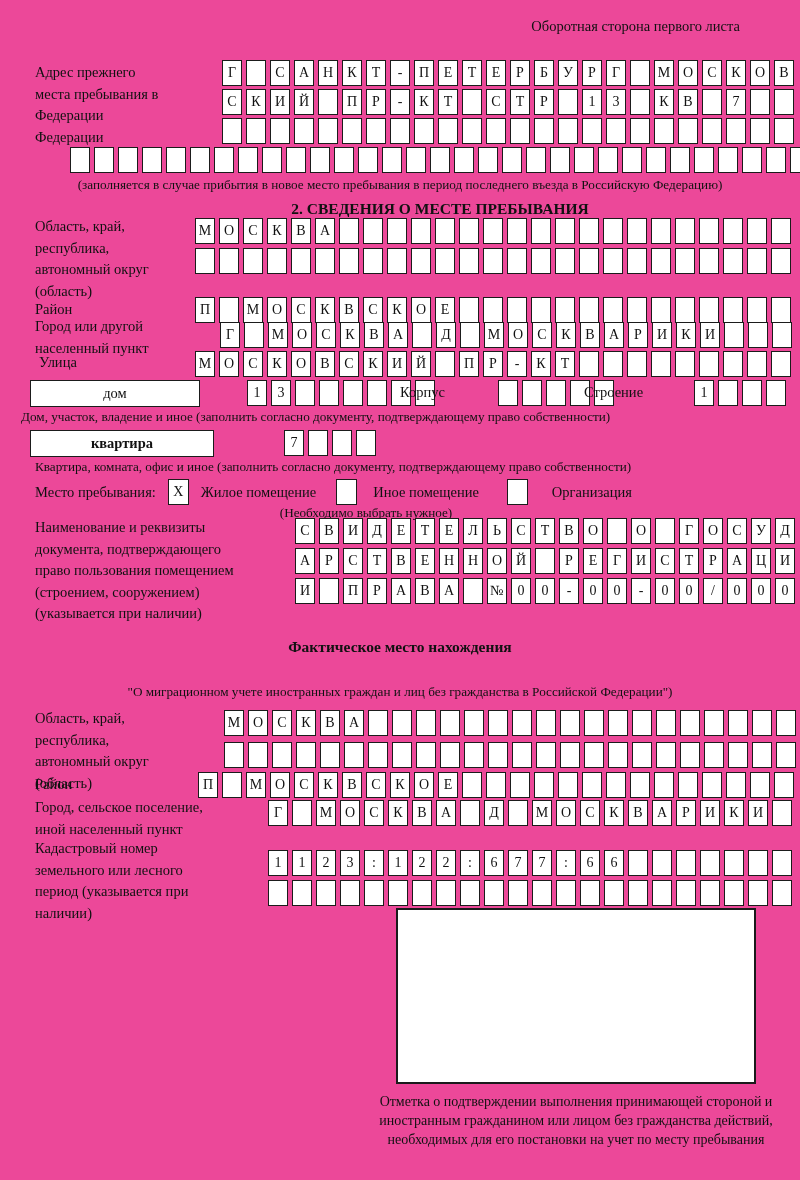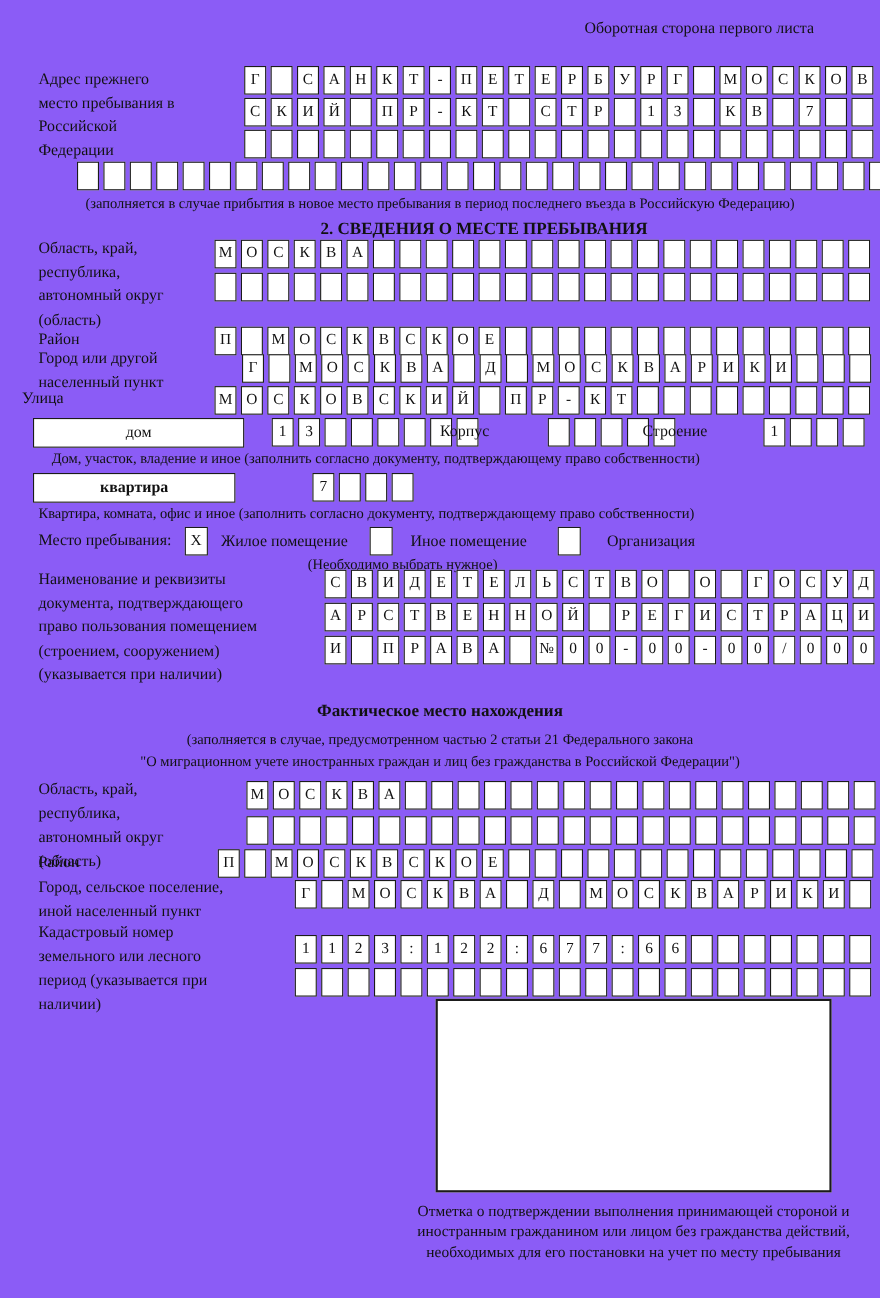--- a/index.html
+++ b/index.html
@@ -1,16 +1,16 @@
 <!DOCTYPE html>
 <html><head>
 <meta charset="utf-8">
 <style>
   html,body{margin:0;padding:0;background:#fff;}
-  .page{position:relative;width:800px;height:1180px;background:#8b5cf6;color:#111;
+  .page{position:relative;width:800px;height:1180px;background:#ec4899;color:#111;
         font-family:"Liberation Serif","DejaVu Serif",serif;overflow:hidden;}
   .abs{position:absolute;}
   .lbl{font-size:14.5px;line-height:21.5px;}
   .cells{white-space:nowrap;height:27px;padding-left:40px;}
   .cell{display:inline-block;box-sizing:border-box;width:20px;height:26px;
         border:1.6px solid #1b1b1b;margin-right:4px;text-align:center;
         line-height:23px;font-size:14px;vertical-align:top;background:#fff;}
   .hdr-note{font-size:14.5px;}
   .center{text-align:center;width:800px;left:0;}
   .note{font-size:13.2px;}
@@ -23,49 +23,49 @@
   .opt-label{font-size:14.5px;vertical-align:middle;}
   .stamp-box{box-sizing:border-box;border:2px solid #1b1b1b;background:#fff;}
 </style>
 </head>
 <body>
 
 <div class="page">
 
   <div class="abs hdr-note" style="top:18px;right:60px;">Оборотная сторона первого листа</div>
 
-  <div class="abs lbl" style="left:35px;top:62px;width:138px;">Адрес прежнего место пребывания в Российской Федерации</div>
+  <div class="abs lbl" style="left:35px;top:62px;width:138px;">Адрес прежнего места пребывания в Федерации Федерации</div>
   <div class="abs cells" style="left:182px;top:60px;"><span class="cell">Г</span><span class="cell"></span><span class="cell">С</span><span class="cell">А</span><span class="cell">Н</span><span class="cell">К</span><span class="cell">Т</span><span class="cell">-</span><span class="cell">П</span><span class="cell">Е</span><span class="cell">Т</span><span class="cell">Е</span><span class="cell">Р</span><span class="cell">Б</span><span class="cell">У</span><span class="cell">Р</span><span class="cell">Г</span><span class="cell"></span><span class="cell">М</span><span class="cell">О</span><span class="cell">С</span><span class="cell">К</span><span class="cell">О</span><span class="cell">В</span></div>
   <div class="abs cells" style="left:182px;top:89px;"><span class="cell">С</span><span class="cell">К</span><span class="cell">И</span><span class="cell">Й</span><span class="cell"></span><span class="cell">П</span><span class="cell">Р</span><span class="cell">-</span><span class="cell">К</span><span class="cell">Т</span><span class="cell"></span><span class="cell">С</span><span class="cell">Т</span><span class="cell">Р</span><span class="cell"></span><span class="cell">1</span><span class="cell">3</span><span class="cell"></span><span class="cell">К</span><span class="cell">В</span><span class="cell"></span><span class="cell">7</span><span class="cell"></span><span class="cell"></span></div>
   <div class="abs cells" style="left:182px;top:118px;"><span class="cell"></span><span class="cell"></span><span class="cell"></span><span class="cell"></span><span class="cell"></span><span class="cell"></span><span class="cell"></span><span class="cell"></span><span class="cell"></span><span class="cell"></span><span class="cell"></span><span class="cell"></span><span class="cell"></span><span class="cell"></span><span class="cell"></span><span class="cell"></span><span class="cell"></span><span class="cell"></span><span class="cell"></span><span class="cell"></span><span class="cell"></span><span class="cell"></span><span class="cell"></span><span class="cell"></span></div>
   <div class="abs cells" style="left:30px;top:147px;"><span class="cell"></span><span class="cell"></span><span class="cell"></span><span class="cell"></span><span class="cell"></span><span class="cell"></span><span class="cell"></span><span class="cell"></span><span class="cell"></span><span class="cell"></span><span class="cell"></span><span class="cell"></span><span class="cell"></span><span class="cell"></span><span class="cell"></span><span class="cell"></span><span class="cell"></span><span class="cell"></span><span class="cell"></span><span class="cell"></span><span class="cell"></span><span class="cell"></span><span class="cell"></span><span class="cell"></span><span class="cell"></span><span class="cell"></span><span class="cell"></span><span class="cell"></span><span class="cell"></span><span class="cell"></span><span class="cell"></span></div>
   <div class="abs center note" style="top:177px;">(заполняется в случае прибытия в новое место пребывания в период последнего въезда в Российскую Федерацию)</div>
 
   <div class="abs center sect-title" style="top:200px;padding-left:40px;">2. СВЕДЕНИЯ О МЕСТЕ ПРЕБЫВАНИЯ</div>
 
   <div class="abs lbl" style="left:35px;top:216px;width:122px;">Область, край, республика, автономный округ (область)</div>
   <div class="abs cells" style="left:155px;top:218px;"><span class="cell">М</span><span class="cell">О</span><span class="cell">С</span><span class="cell">К</span><span class="cell">В</span><span class="cell">А</span><span class="cell"></span><span class="cell"></span><span class="cell"></span><span class="cell"></span><span class="cell"></span><span class="cell"></span><span class="cell"></span><span class="cell"></span><span class="cell"></span><span class="cell"></span><span class="cell"></span><span class="cell"></span><span class="cell"></span><span class="cell"></span><span class="cell"></span><span class="cell"></span><span class="cell"></span><span class="cell"></span><span class="cell"></span></div>
   <div class="abs cells" style="left:155px;top:248px;"><span class="cell"></span><span class="cell"></span><span class="cell"></span><span class="cell"></span><span class="cell"></span><span class="cell"></span><span class="cell"></span><span class="cell"></span><span class="cell"></span><span class="cell"></span><span class="cell"></span><span class="cell"></span><span class="cell"></span><span class="cell"></span><span class="cell"></span><span class="cell"></span><span class="cell"></span><span class="cell"></span><span class="cell"></span><span class="cell"></span><span class="cell"></span><span class="cell"></span><span class="cell"></span><span class="cell"></span><span class="cell"></span></div>
 
   <div class="abs lbl" style="left:35px;top:299px;">Район</div>
   <div class="abs cells" style="left:155px;top:297px;"><span class="cell">П</span><span class="cell"></span><span class="cell">М</span><span class="cell">О</span><span class="cell">С</span><span class="cell">К</span><span class="cell">В</span><span class="cell">С</span><span class="cell">К</span><span class="cell">О</span><span class="cell">Е</span><span class="cell"></span><span class="cell"></span><span class="cell"></span><span class="cell"></span><span class="cell"></span><span class="cell"></span><span class="cell"></span><span class="cell"></span><span class="cell"></span><span class="cell"></span><span class="cell"></span><span class="cell"></span><span class="cell"></span><span class="cell"></span></div>
 
   <div class="abs lbl" style="left:35px;top:316px;width:150px;">Город или другой населенный пункт</div>
   <div class="abs cells" style="left:180px;top:322px;"><span class="cell">Г</span><span class="cell"></span><span class="cell">М</span><span class="cell">О</span><span class="cell">С</span><span class="cell">К</span><span class="cell">В</span><span class="cell">А</span><span class="cell"></span><span class="cell">Д</span><span class="cell"></span><span class="cell">М</span><span class="cell">О</span><span class="cell">С</span><span class="cell">К</span><span class="cell">В</span><span class="cell">А</span><span class="cell">Р</span><span class="cell">И</span><span class="cell">К</span><span class="cell">И</span><span class="cell"></span><span class="cell"></span><span class="cell"></span></div>
 
-  <div class="abs lbl" style="left:20px;top:352px;text-align:right;">Улица</div>
+  <div class="abs lbl" style="left:39px;top:352px;text-align:right;">Улица</div>
   <div class="abs cells" style="left:155px;top:351px;"><span class="cell">М</span><span class="cell">О</span><span class="cell">С</span><span class="cell">К</span><span class="cell">О</span><span class="cell">В</span><span class="cell">С</span><span class="cell">К</span><span class="cell">И</span><span class="cell">Й</span><span class="cell"></span><span class="cell">П</span><span class="cell">Р</span><span class="cell">-</span><span class="cell">К</span><span class="cell">Т</span><span class="cell"></span><span class="cell"></span><span class="cell"></span><span class="cell"></span><span class="cell"></span><span class="cell"></span><span class="cell"></span><span class="cell"></span><span class="cell"></span></div>
 
-  <div class="abs wide-box" style="left:30px;top:380px;width:192px;">дом</div>
+  <div class="abs wide-box" style="left:30px;top:380px;width:170px;">дом</div>
   <div class="abs cells" style="left:207px;top:380px;"><span class="cell">1</span><span class="cell">3</span><span class="cell"></span><span class="cell"></span><span class="cell"></span><span class="cell"></span><span class="cell"></span><span class="cell"></span></div>
   <div class="abs lbl" style="left:400px;top:382px;">Корпус</div>
   <div class="abs cells" style="left:458px;top:380px;"><span class="cell"></span><span class="cell"></span><span class="cell"></span><span class="cell"></span><span class="cell"></span></div>
   <div class="abs lbl" style="left:584px;top:382px;">Строение</div>
   <div class="abs cells" style="left:654px;top:380px;"><span class="cell">1</span><span class="cell"></span><span class="cell"></span><span class="cell"></span></div>
-  <div class="abs note" style="left:47px;top:409px;text-align:right;">Дом, участок, владение и иное (заполнить согласно документу, подтверждающему право собственности)</div>
+  <div class="abs note" style="left:21px;top:409px;text-align:right;">Дом, участок, владение и иное (заполнить согласно документу, подтверждающему право собственности)</div>
 
   <div class="abs wide-box" style="left:30px;top:430px;width:184px;font-weight:bold;">квартира</div>
   <div class="abs cells" style="left:244px;top:430px;"><span class="cell">7</span><span class="cell"></span><span class="cell"></span><span class="cell"></span></div>
   <div class="abs note" style="left:35px;top:459px;">Квартира, комната, офис и иное (заполнить согласно документу, подтверждающему право собственности)</div>
 
   <div class="abs" style="left:35px;top:479px;">
     <span class="opt-label">Место пребывания:</span>
     <span class="checkbox" style="margin-left:8px;">X</span>
     <span class="opt-label" style="margin-left:8px;">Жилое помещение</span>
     <span class="checkbox" style="margin-left:16px;"></span>
@@ -74,21 +74,20 @@
     <span class="opt-label" style="margin-left:20px;">Организация</span>
   </div>
   <div class="abs note" style="left:0px;top:505px;width:660px;text-align:center;padding-left:36px;">(Необходимо выбрать нужное)</div>
 
   <div class="abs lbl" style="left:35px;top:517px;width:212px;">Наименование и реквизиты документа, подтверждающего право пользования помещением (строением, сооружением) (указывается при наличии)</div>
   <div class="abs cells" style="left:255px;top:518px;"><span class="cell">С</span><span class="cell">В</span><span class="cell">И</span><span class="cell">Д</span><span class="cell">Е</span><span class="cell">Т</span><span class="cell">Е</span><span class="cell">Л</span><span class="cell">Ь</span><span class="cell">С</span><span class="cell">Т</span><span class="cell">В</span><span class="cell">О</span><span class="cell"></span><span class="cell">О</span><span class="cell"></span><span class="cell">Г</span><span class="cell">О</span><span class="cell">С</span><span class="cell">У</span><span class="cell">Д</span></div>
   <div class="abs cells" style="left:255px;top:548px;"><span class="cell">А</span><span class="cell">Р</span><span class="cell">С</span><span class="cell">Т</span><span class="cell">В</span><span class="cell">Е</span><span class="cell">Н</span><span class="cell">Н</span><span class="cell">О</span><span class="cell">Й</span><span class="cell"></span><span class="cell">Р</span><span class="cell">Е</span><span class="cell">Г</span><span class="cell">И</span><span class="cell">С</span><span class="cell">Т</span><span class="cell">Р</span><span class="cell">А</span><span class="cell">Ц</span><span class="cell">И</span></div>
   <div class="abs cells" style="left:255px;top:578px;"><span class="cell">И</span><span class="cell"></span><span class="cell">П</span><span class="cell">Р</span><span class="cell">А</span><span class="cell">В</span><span class="cell">А</span><span class="cell"></span><span class="cell">№</span><span class="cell">0</span><span class="cell">0</span><span class="cell">-</span><span class="cell">0</span><span class="cell">0</span><span class="cell">-</span><span class="cell">0</span><span class="cell">0</span><span class="cell">/</span><span class="cell">0</span><span class="cell">0</span><span class="cell">0</span></div>
 
   <div class="abs center sect-title" style="top:638px;">Фактическое место нахождения</div>
-  <div class="abs center note" style="top:664px;">(заполняется в случае, предусмотренном частью 2 статьи 21 Федерального закона</div>
   <div class="abs center note" style="top:684px;">"О миграционном учете иностранных граждан и лиц без гражданства в Российской Федерации")</div>
 
   <div class="abs lbl" style="left:35px;top:708px;width:140px;">Область, край, республика, автономный округ (область)</div>
   <div class="abs cells" style="left:184px;top:710px;"><span class="cell">М</span><span class="cell">О</span><span class="cell">С</span><span class="cell">К</span><span class="cell">В</span><span class="cell">А</span><span class="cell"></span><span class="cell"></span><span class="cell"></span><span class="cell"></span><span class="cell"></span><span class="cell"></span><span class="cell"></span><span class="cell"></span><span class="cell"></span><span class="cell"></span><span class="cell"></span><span class="cell"></span><span class="cell"></span><span class="cell"></span><span class="cell"></span><span class="cell"></span><span class="cell"></span><span class="cell"></span></div>
   <div class="abs cells" style="left:184px;top:742px;"><span class="cell"></span><span class="cell"></span><span class="cell"></span><span class="cell"></span><span class="cell"></span><span class="cell"></span><span class="cell"></span><span class="cell"></span><span class="cell"></span><span class="cell"></span><span class="cell"></span><span class="cell"></span><span class="cell"></span><span class="cell"></span><span class="cell"></span><span class="cell"></span><span class="cell"></span><span class="cell"></span><span class="cell"></span><span class="cell"></span><span class="cell"></span><span class="cell"></span><span class="cell"></span><span class="cell"></span></div>
 
   <div class="abs lbl" style="left:35px;top:774px;">Район</div>
   <div class="abs cells" style="left:158px;top:772px;"><span class="cell">П</span><span class="cell"></span><span class="cell">М</span><span class="cell">О</span><span class="cell">С</span><span class="cell">К</span><span class="cell">В</span><span class="cell">С</span><span class="cell">К</span><span class="cell">О</span><span class="cell">Е</span><span class="cell"></span><span class="cell"></span><span class="cell"></span><span class="cell"></span><span class="cell"></span><span class="cell"></span><span class="cell"></span><span class="cell"></span><span class="cell"></span><span class="cell"></span><span class="cell"></span><span class="cell"></span><span class="cell"></span><span class="cell"></span></div>
 
   <div class="abs lbl" style="left:35px;top:797px;width:188px;">Город, сельское поселение, иной населенный пункт</div>

